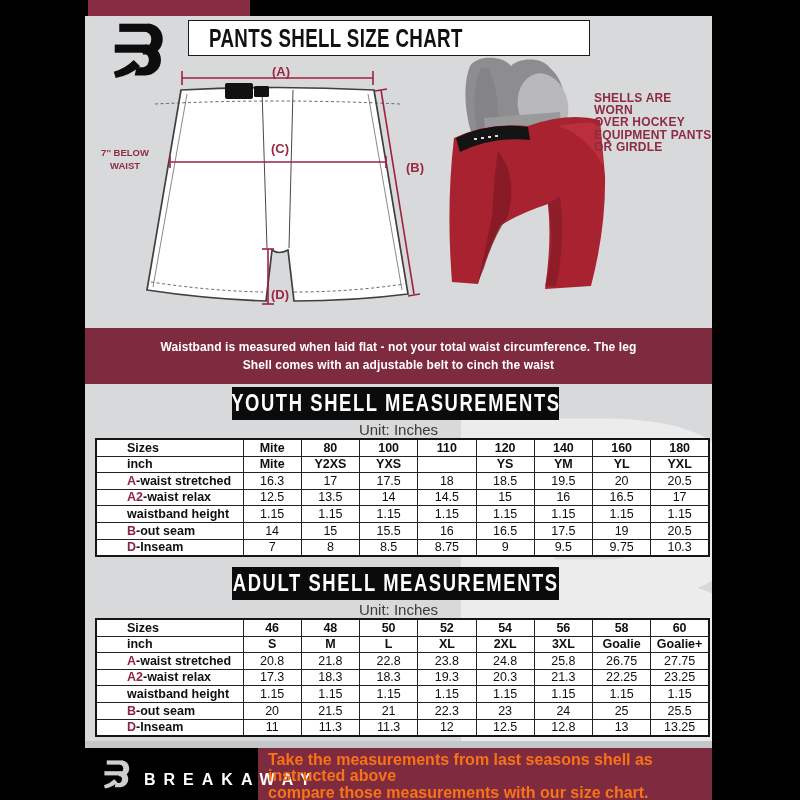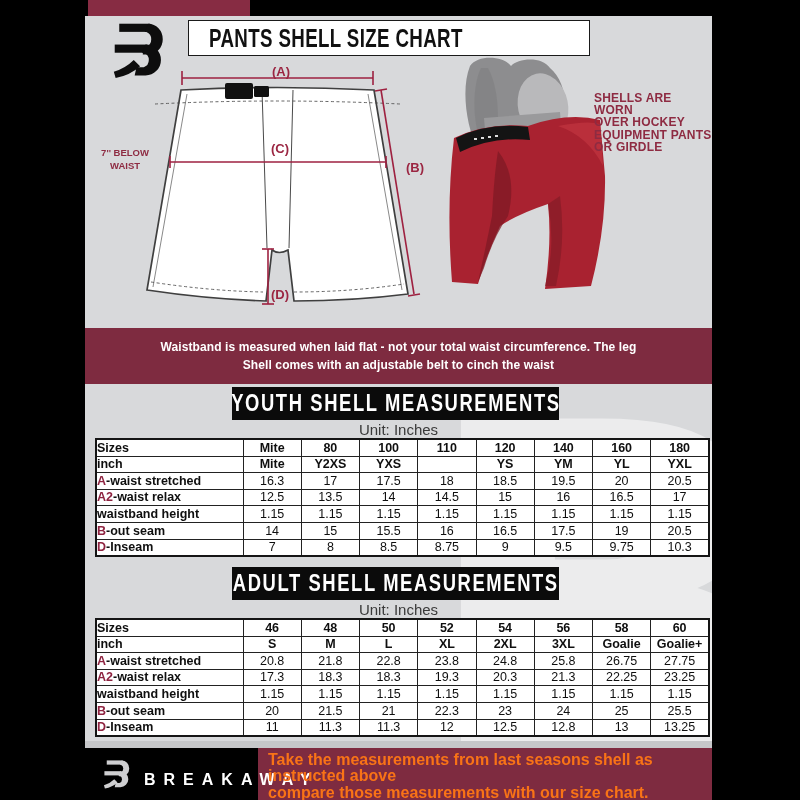--- a/index.html
+++ b/index.html
@@ -45,21 +45,21 @@
          display:flex;align-items:center;justify-content:center;}
   .badge-text{color:#fff;font-size:23px;font-weight:bold;white-space:nowrap;
               transform:scaleX(.8);letter-spacing:2px;}
   .unit{position:absolute;left:85px;width:627px;text-align:center;font-size:15px;color:#3a3a3a;}
 
   
   .size-table{position:absolute;left:95px;width:615px;border-collapse:collapse;background:#fff;
               table-layout:fixed;font-size:12.5px;border:2.5px solid #151515;}
   .size-table td{border:1.4px solid #222;height:15.6px;text-align:center;vertical-align:middle;
                  padding:0;line-height:1;color:#0f0f0f;}
-  .size-table td.lbl{text-align:left;font-weight:bold;}
+  .size-table td.lbl{text-align:left;padding-left:30px;font-weight:bold;}
   .size-table tr.hdr td{font-weight:bold;}
   .size-table .accent{color:#8e2340;}
 
   
   .logo-bottom{position:absolute;left:103px;top:757px;width:30px;height:34px;}
   .brand-text{position:absolute;left:144px;top:771px;color:#fff;font-size:16px;font-weight:bold;
               letter-spacing:8px;}
   .footer-text{position:absolute;left:268px;top:752px;width:440px;color:#f97316;
                font-size:16px;line-height:16.3px;font-weight:bold;}
 </style>

